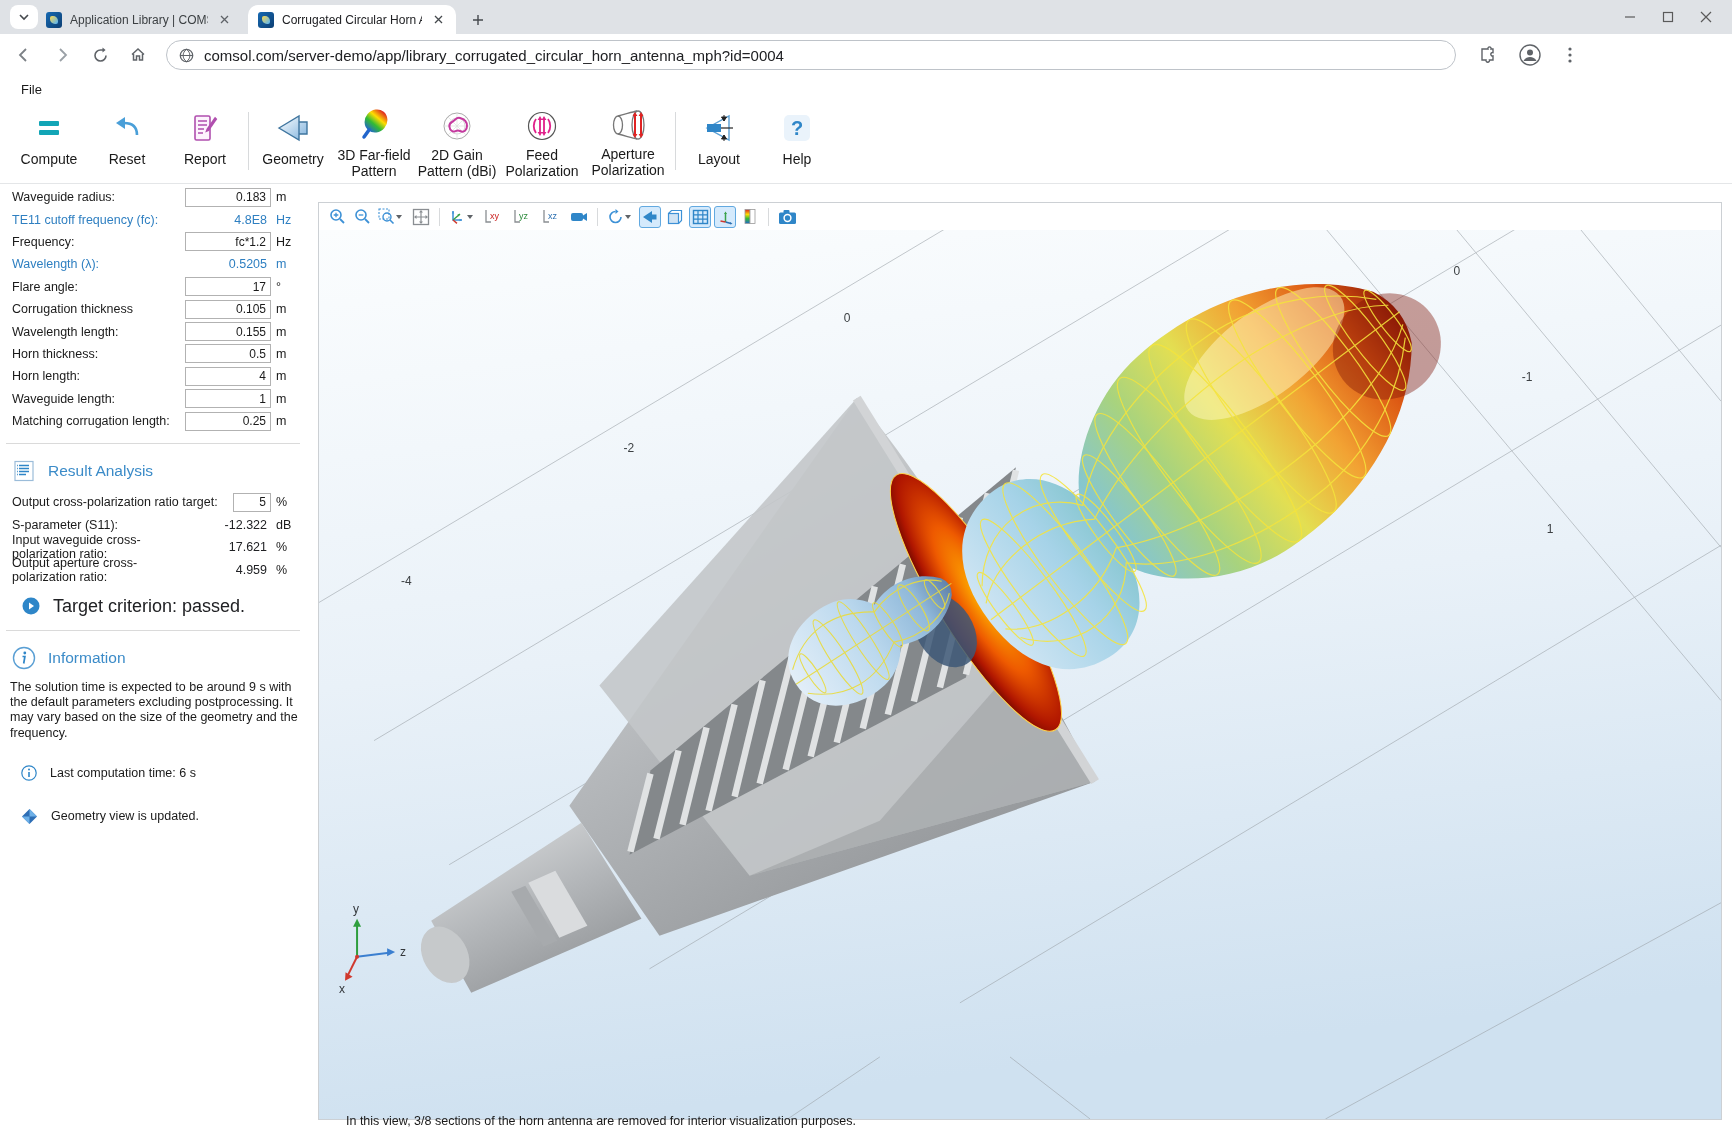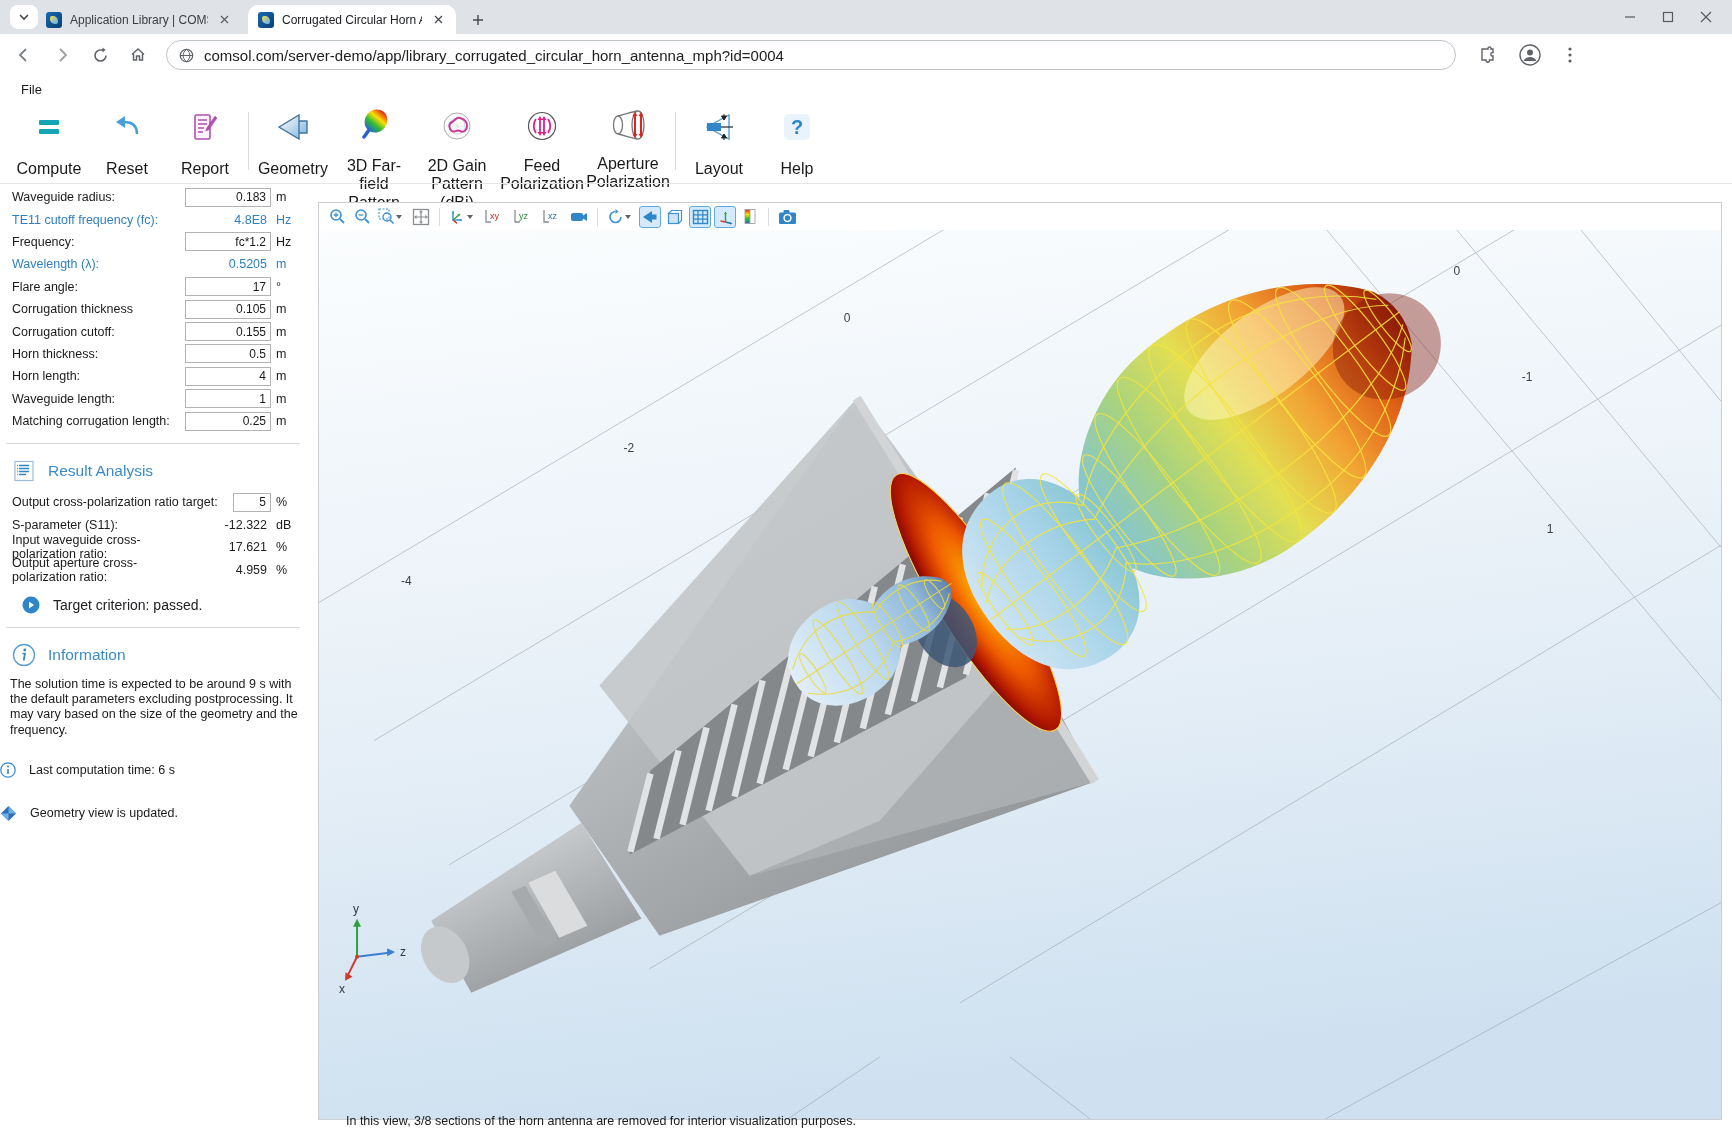--- a/index.html
+++ b/index.html
@@ -32,39 +32,39 @@
   .url-text { font-size:15px; color:#202124; white-space:nowrap; overflow:hidden; }
   .bar-right { display:flex; align-items:center; gap:22px; margin-left:22px; }
 
   
   .menubar { position:absolute; left:8px; top:78px; width:1532px; height:22px; display:flex; align-items:center; }
   .menu-item { font-size:13px; margin-left:13px; color:#1a1a1a; }
   .ribbon { position:absolute; left:0; top:100px; width:1732px; height:82px; display:flex; align-items:flex-start; padding-left:10px; }
   .rib-line { position:absolute; left:0; top:183px; width:1732px; border-top:1px solid #e4e6e8; }
   .rbtn { display:flex; flex-direction:column; align-items:center; justify-content:flex-start; height:78px; padding-top:8px; }
   .ricon { height:40px; display:flex; align-items:center; justify-content:center; }
-  .rlabel { font-size:16px; color:#1a1a1a; text-align:center; line-height:1.15; margin-top:13px; white-space:pre-line; }
+  .rlabel { font-size:14px; color:#1a1a1a; text-align:center; line-height:1.15; margin-top:3px; white-space:pre-line; }
   .rsep { width:1px; height:58px; background:#d8dadc; margin:12px 4px 0 4px; }
 
   
   .sidebar { position:absolute; left:0; top:186px; width:306px; }
   .sec-head { display:flex; align-items:center; gap:12px; padding:6px 0 8px 12px; }
   .sec-title { color:#3b8bc8; font-size:15.5px; }
   .prow { display:flex; align-items:center; height:22.4px; padding:0 6px 0 12px; font-size:12.5px; }
   .plabel { flex:1; color:#1a1a1a; }
   .prow.blue .plabel, .prow.blue .punit, .prow.blue .pvalue { color:#2e7fc1; }
   .pinput { width:86px; height:19px; border:1px solid #b2b2b2; text-align:right; font-size:12px;
     padding:0 4px; font-family:"Liberation Sans",sans-serif; color:#1a1a1a; background:#fff; }
   .pinput.small { width:38px; }
   .pvalue { width:86px; text-align:right; padding-right:4px; font-size:12.5px; }
   .punit { width:24px; margin-left:5px; color:#1a1a1a; }
   .sdivider { border-top:1px solid #dadada; margin:11px 6px 9px 6px; }
-  .status-row { display:flex; align-items:center; gap:13px; padding:15px 0 2px 22px; font-size:14px; }
+  .status-row { display:flex; align-items:center; gap:13px; padding:15px 0 2px 22px; font-size:18px; }
   .info-body { font-size:12.5px; line-height:1.22; padding:2px 8px 0 10px; color:#1a1a1a; }
-  .info-row { display:flex; align-items:center; gap:13px; font-size:12.5px; color:#1a1a1a; }
+  .info-row { display:flex; align-items:center; gap:13px; padding-left:21px; font-size:12.5px; color:#1a1a1a; }
   .info-row.r1 { margin-top:24px; } .info-row.r2 { margin-top:27px; }
 
   
   .gpanel { position:absolute; left:318px; top:202px; width:1404px; height:918px; border:1px solid #ccd0d4; background:#fff; }
   .gtoolbar { height:27px; display:flex; align-items:center; padding-left:7px; gap:3px; background:#fff; }
   .tbtn { height:22px; min-width:22px; display:flex; align-items:center; justify-content:center; border:1px solid transparent; border-radius:3px; padding:0 1px; }
   .tbtn.active { background:#d5eafc; border-color:#62a9e0; }
   .tsep { width:1px; height:18px; background:#d8dadc; margin:0 4px; }
   .caret { width:0; height:0; border-left:3.5px solid transparent; border-right:3.5px solid transparent;
     border-top:4.5px solid #5f6368; margin:0 3px 0 1px; }
@@ -350,21 +350,21 @@
     <span class="plabel">Flare angle:</span>
     <input class="pinput" value="17" style="">
     <span class="punit">°</span>
   </div>
   <div class="prow">
     <span class="plabel">Corrugation thickness</span>
     <input class="pinput" value="0.105" style="">
     <span class="punit">m</span>
   </div>
   <div class="prow">
-    <span class="plabel">Corrugation cutoff:</span>
+    <span class="plabel">Wavelength length:</span>
     <input class="pinput" value="0.155" style="">
     <span class="punit">m</span>
   </div>
   <div class="prow">
     <span class="plabel">Horn thickness:</span>
     <input class="pinput" value="0.5" style="">
     <span class="punit">m</span>
   </div>
   <div class="prow">
     <span class="plabel">Horn length:</span>

